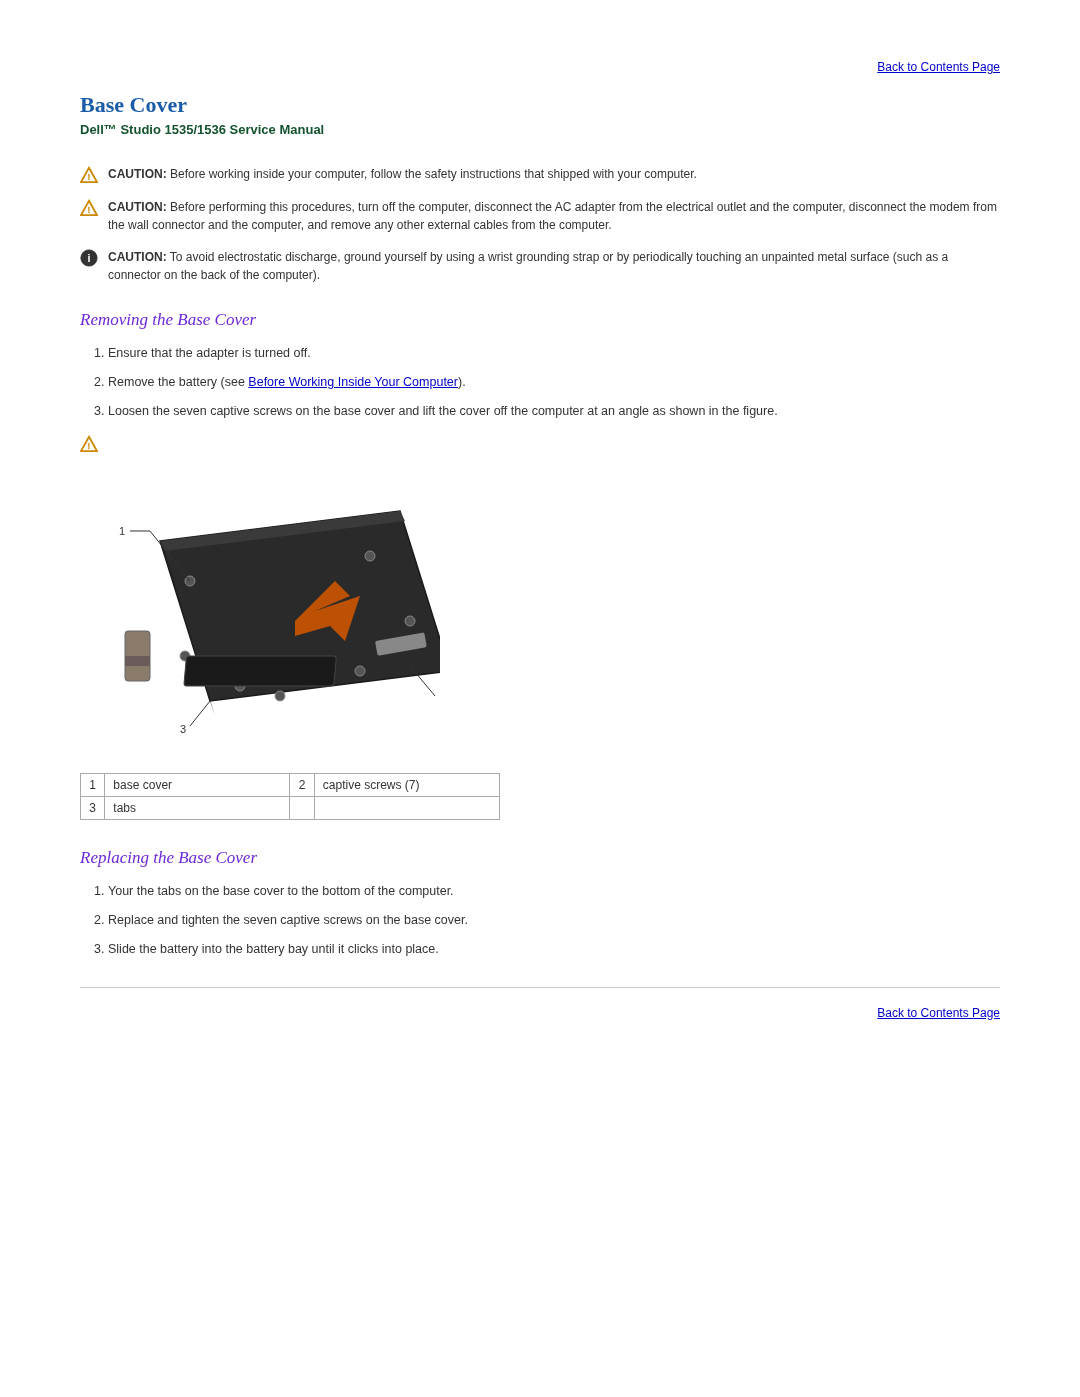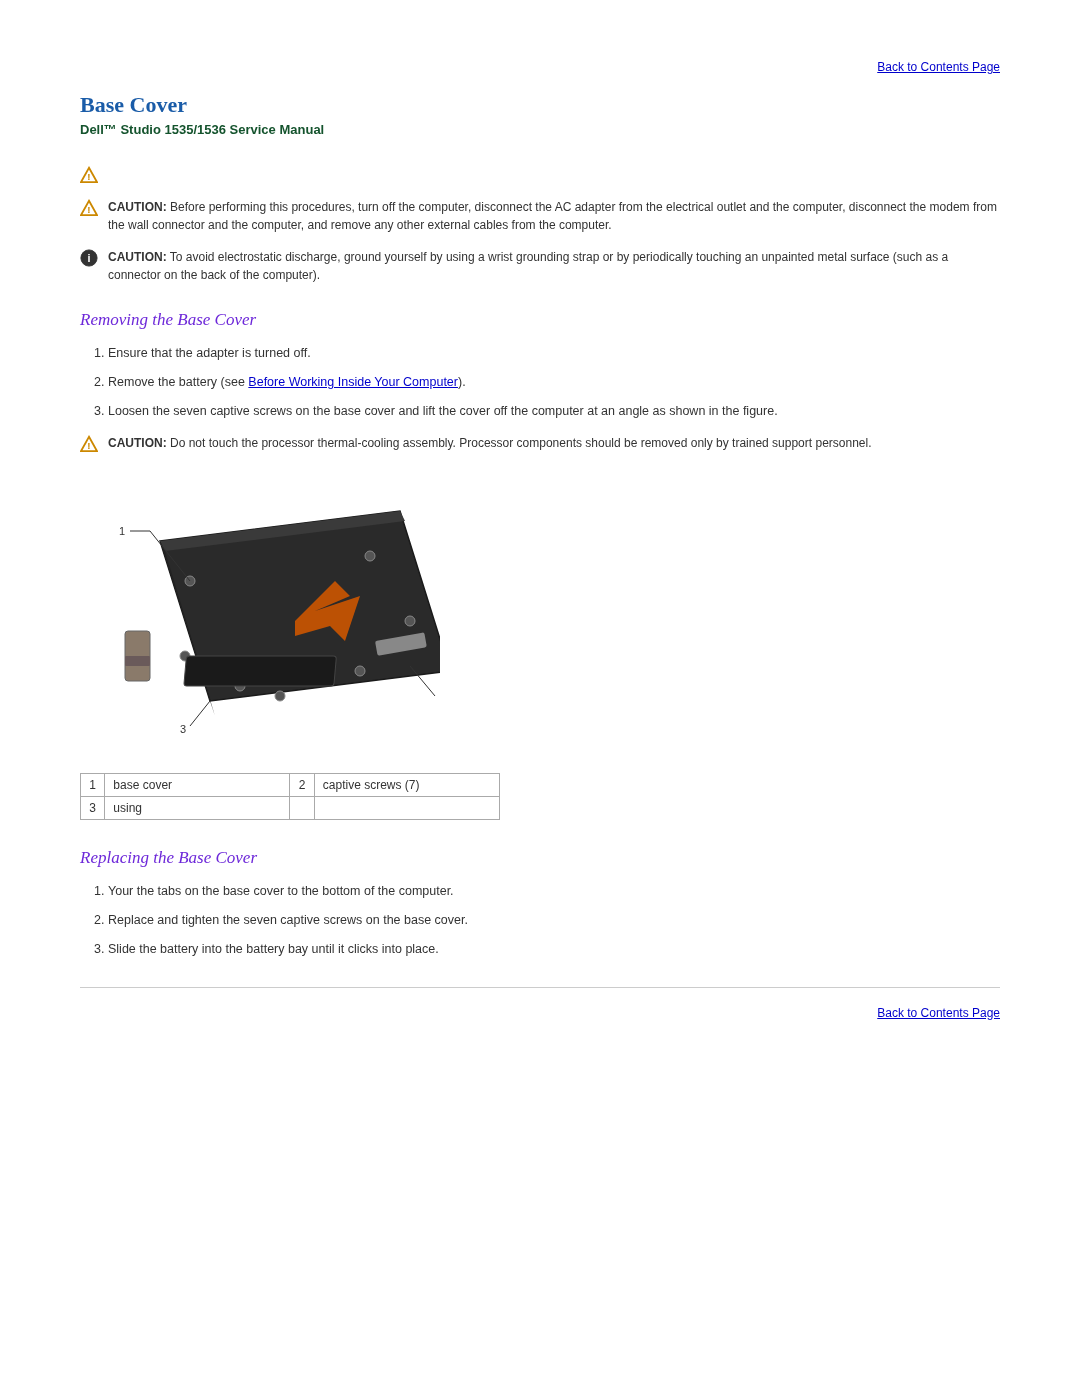--- a/index.html
+++ b/index.html
@@ -111,20 +111,23 @@
 <a class="back-link">Back to Contents Page</a>
 
 <div class="page-title">Base Cover</div>
 <div class="subtitle">Dell™ Studio 1535/1536 Service Manual</div>
 
 <div class="caution-block">
   <svg class="caution-icon" viewBox="0 0 20 20">
     <polygon points="10,2 19,18 1,18" fill="none" stroke="#cc8800" stroke-width="2"></polygon>
     <text x="10" y="15.5" text-anchor="middle" font-size="11" font-weight="bold" fill="#cc8800">!</text>
   </svg>
+  <span class="caution-text">
+    <b>CAUTION:</b> Before working inside your computer, follow the safety instructions that shipped with your computer.
+  </span>
 </div>
 
 <div class="caution-block">
   <svg class="caution-icon" viewBox="0 0 20 20">
     <polygon points="10,2 19,18 1,18" fill="none" stroke="#cc8800" stroke-width="2"></polygon>
     <text x="10" y="15.5" text-anchor="middle" font-size="11" font-weight="bold" fill="#cc8800">!</text>
   </svg>
   <span class="caution-text">
     <b>CAUTION:</b> Before performing this procedures, turn off the computer, disconnect the AC adapter from the electrical outlet and the computer, disconnect the modem from the wall connector and the computer, and remove any other external cables from the computer.
   </span>
@@ -146,23 +149,20 @@
   <li>Ensure that the adapter is turned off.</li>
   <li>Remove the battery (see <a>Before Working Inside Your Computer</a>).</li>
   <li>Loosen the seven captive screws on the base cover and lift the cover off the computer at an angle as shown in the figure.</li>
 </ol>
 
 <div class="caution-inline">
   <svg class="caution-icon" viewBox="0 0 20 20">
     <polygon points="10,2 19,18 1,18" fill="none" stroke="#cc8800" stroke-width="2"></polygon>
     <text x="10" y="15.5" text-anchor="middle" font-size="11" font-weight="bold" fill="#cc8800">!</text>
   </svg>
-  <span class="caution-text">
-    <b>CAUTION:</b> Do not touch the processor thermal-cooling assembly. Processor components should be removed only by trained support personnel.
-  </span>
 </div>
 
 <div class="figure-area">
   <div class="laptop-svg-container">
     <svg width="360" height="280" viewBox="0 0 360 280">
 
       <g transform="translate(60, 30)">
 
         <polygon points="20,40 260,10 310,170 70,200" fill="#2a2a2a" stroke="#1a1a1a" stroke-width="1.5"></polygon>
 
@@ -205,21 +205,21 @@
 <table class="parts-table">
   <tbody>
     <tr>
       <td>1</td>
       <td>base cover</td>
       <td>2</td>
       <td>captive screws (7)</td>
     </tr>
     <tr>
       <td>3</td>
-      <td>using</td>
+      <td>tabs</td>
       <td></td>
       <td></td>
     </tr>
   </tbody>
 </table>
 
 <div class="section-title">Replacing the Base Cover</div>
 
 <ol class="step-list">
   <li>Your the tabs on the base cover to the bottom of the computer.</li>

